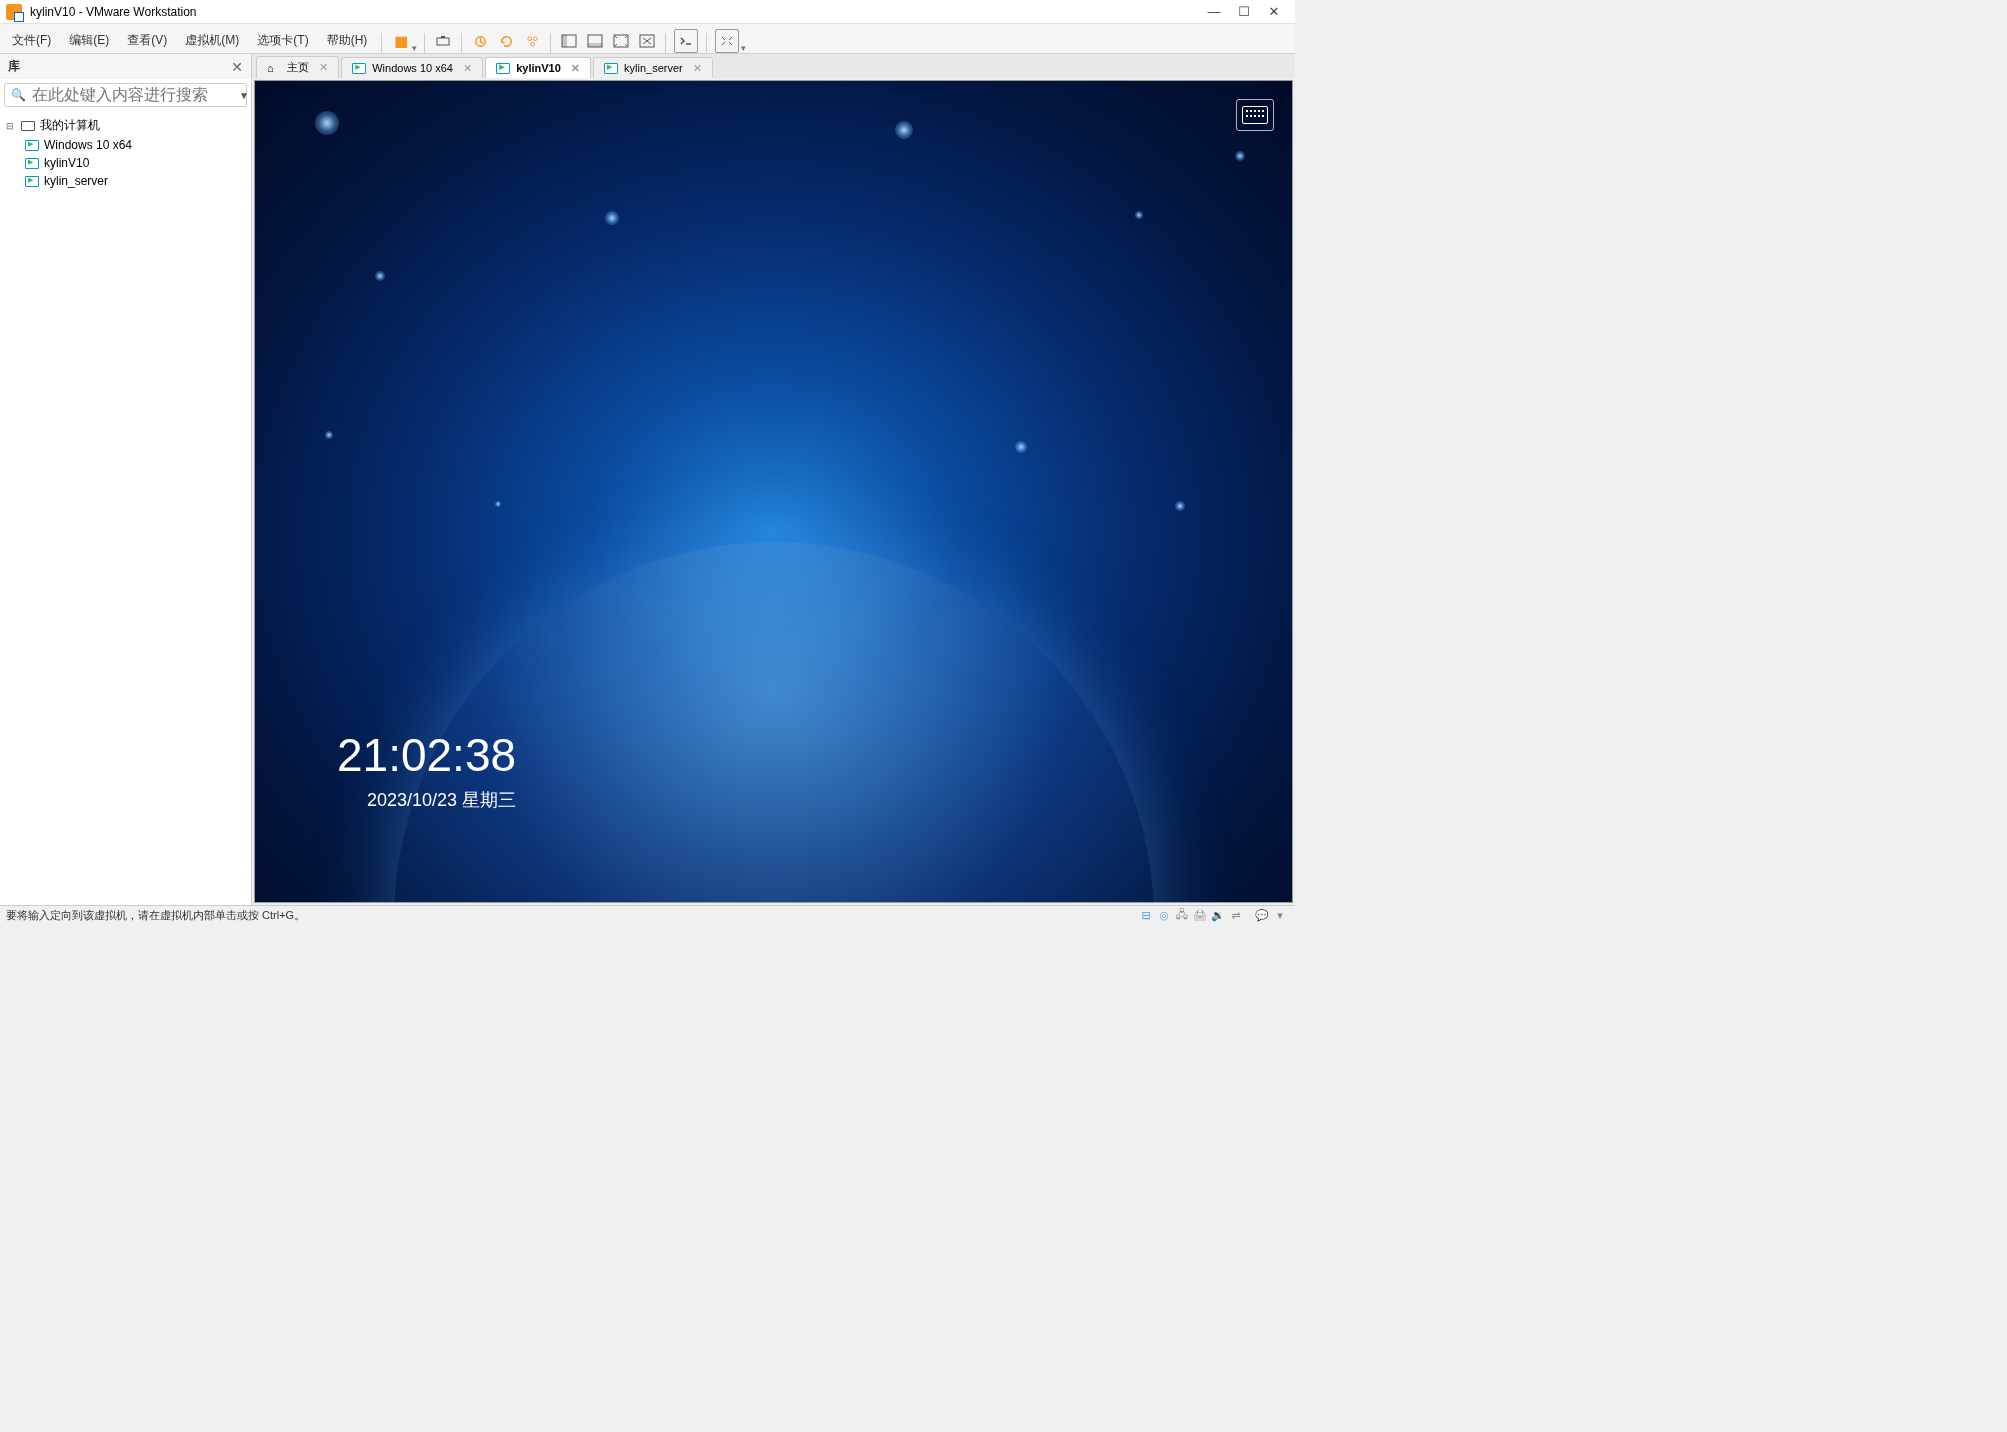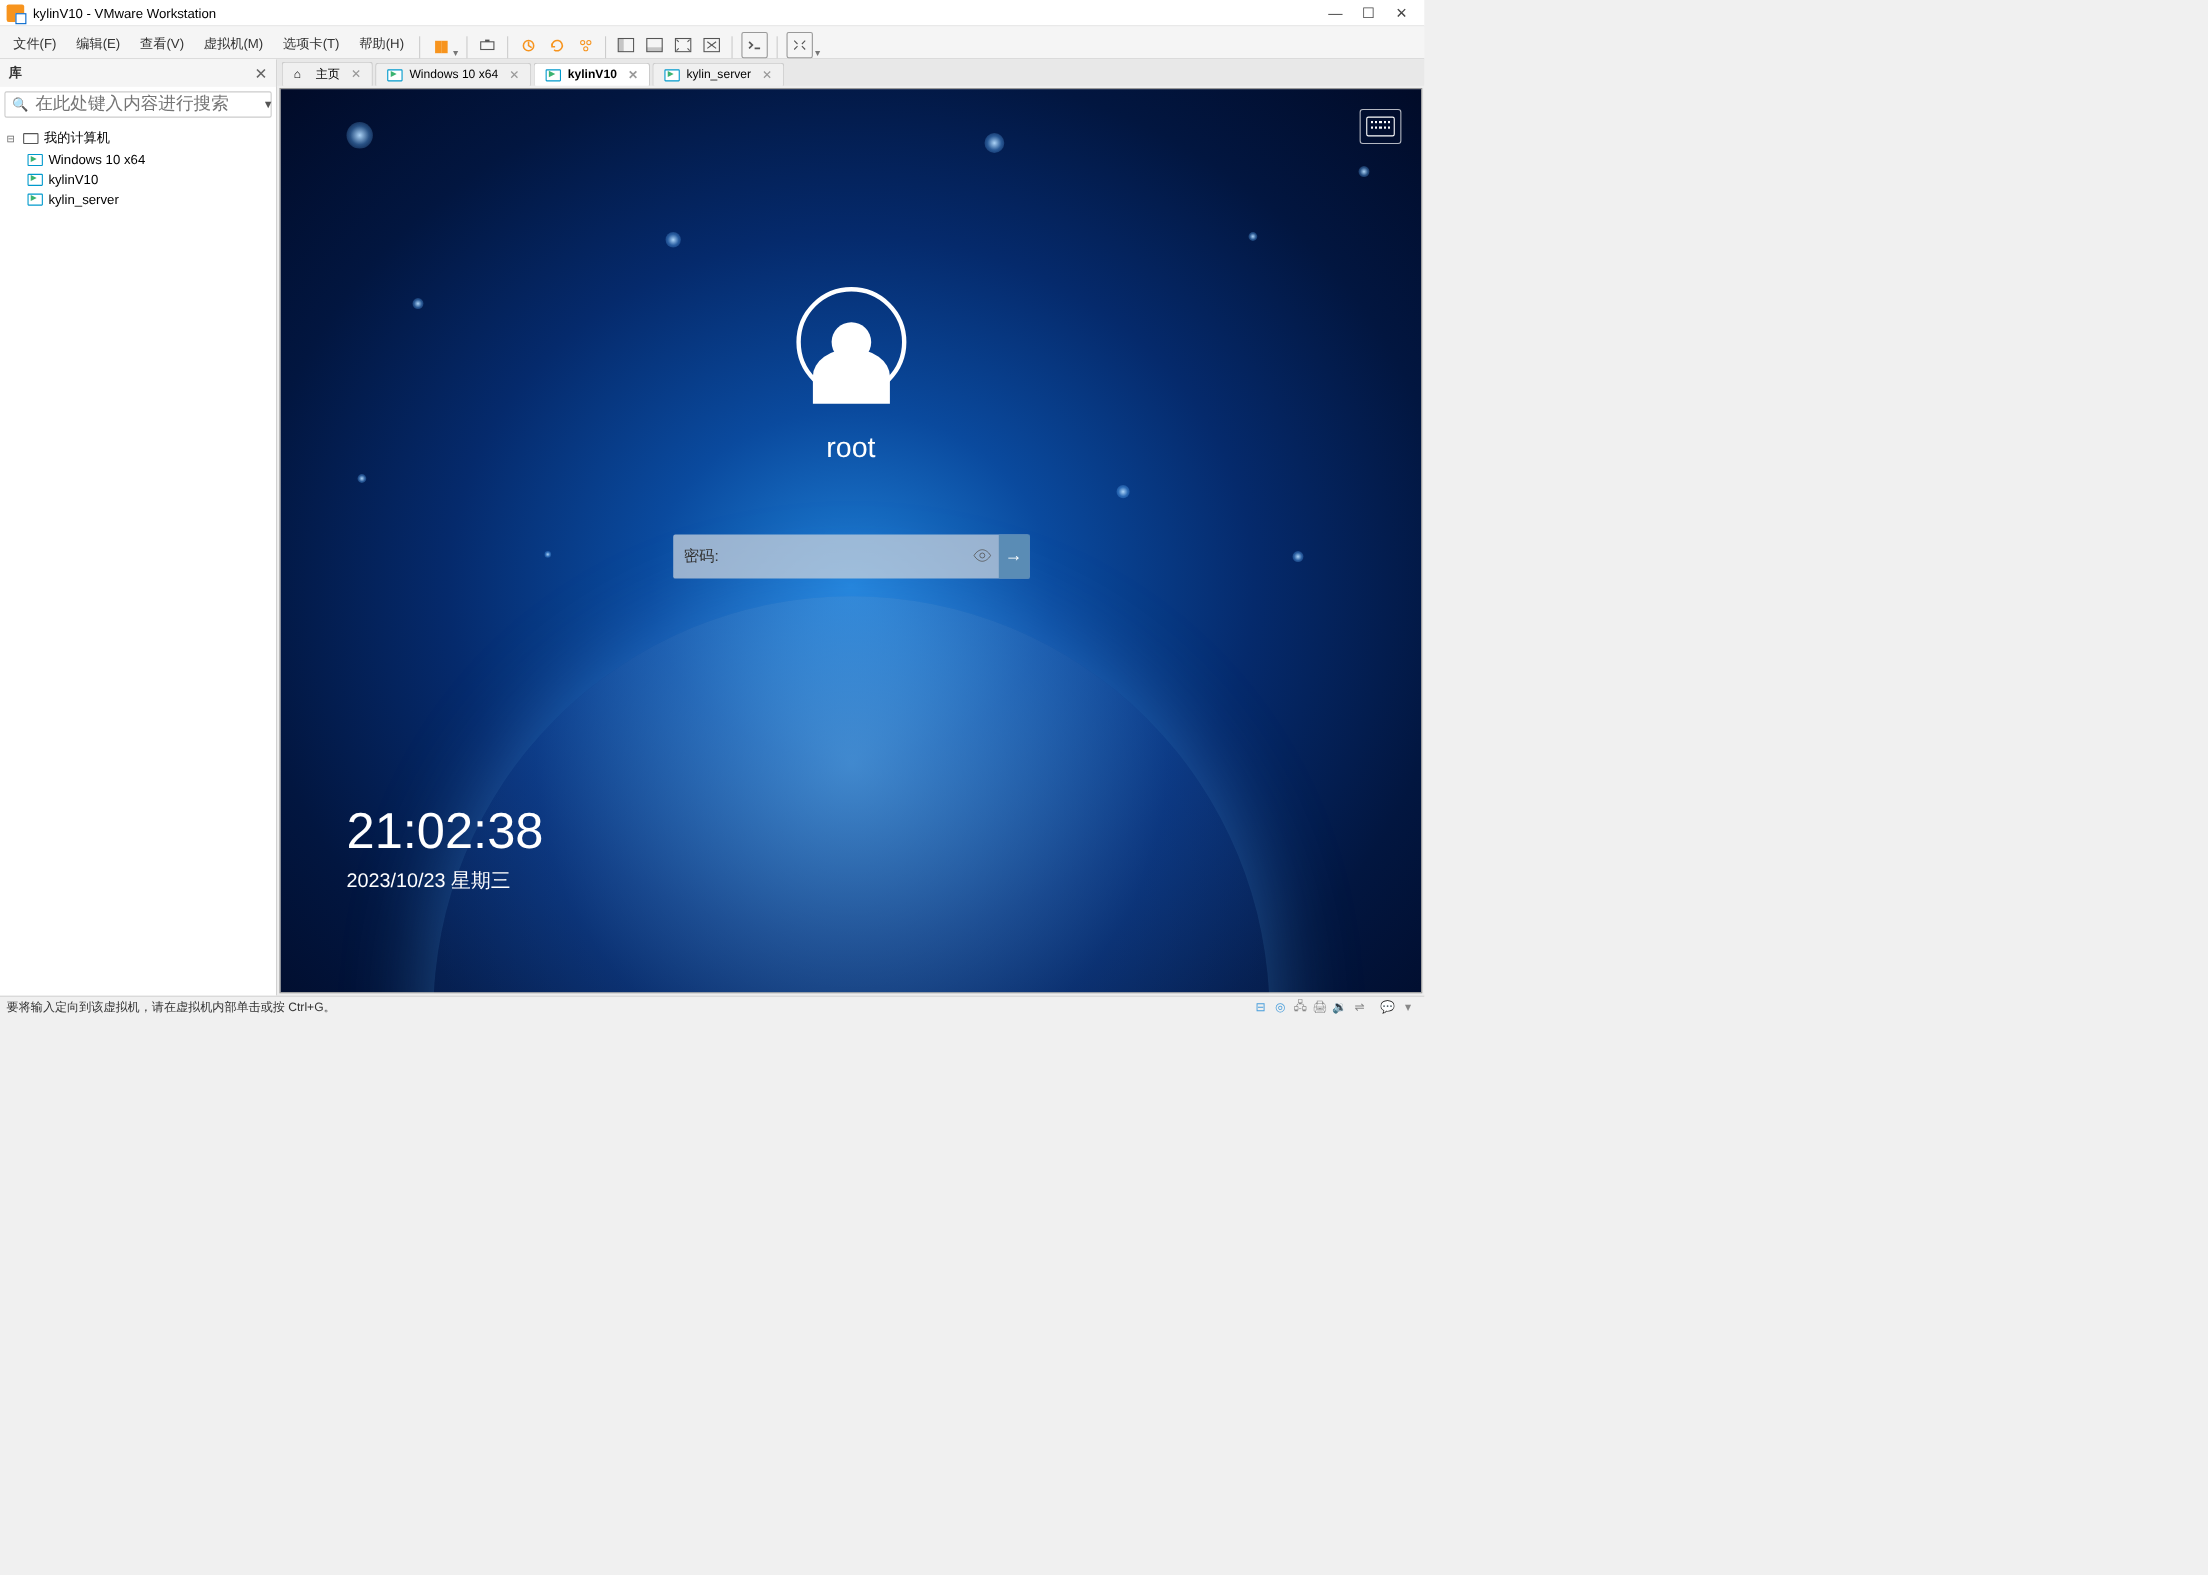--- a/index.html
+++ b/index.html
@@ -276,22 +276,23 @@
   width: 28px; height: 40px;
   background: #5a8cb5;
   display: flex; align-items: center; justify-content: center;
   color: #fff; font-size: 16px;
   cursor: pointer;
 }
 
 
 .clock {
   position: absolute;
-  left: 60px; bottom: 90px;
+  left: 82px; bottom: 90px;
   color: #fff;
+  text-align: right;
 }
 .clock .time { font-size: 46px; font-weight: 300; }
 .clock .date { font-size: 18px; margin-top: 6px; }
 
 
 .planet {
   position: absolute;
   left: 50%; bottom: -400px;
   transform: translateX(-50%);
   width: 760px; height: 760px;
@@ -490,40 +491,20 @@
       <div class="netdot" style="left:240px; top:420px; width:6px; height:6px;"></div>
       <div class="netdot" style="left:70px; top:350px; width:8px; height:8px;"></div>
       <div class="netdot" style="left:980px; top:70px; width:10px; height:10px;"></div>
 
       <div class="planet"></div>
 
       <div class="osk-btn">
         <div class="kb-inner"></div>
       </div>
 
-      <div class="login-group">
-        <div class="avatar-wrap">
-          <div class="avatar">
-            <div class="body"></div>
-            <div class="head"></div>
-          </div>
-        </div>
-        <div class="username">root</div>
-        <div class="password-box">
-          <span class="label">密码:</span>
-          <input type="password" style="">
-          <span class="eye">
-            <svg width="18" height="18" viewBox="0 0 24 24">
-                <circle cx="12" cy="12" r="3" fill="none" stroke="#555"></circle>
-                <path d="M2 12 c3-5 7-7 10-7 s7 2 10 7 c-3 5-7 7-10 7 s-7-2-10-7" fill="none" stroke="#555"></path>
-              </svg>
-          </span>
-          <span class="submit">→</span>
-        </div>
-      </div>
 
       <div class="clock">
         <div class="time">21:02:38</div>
         <div class="date">2023/10/23 星期三</div>
       </div>
     </div>
   </div>
 </div>
 
 <div class="statusbar">

